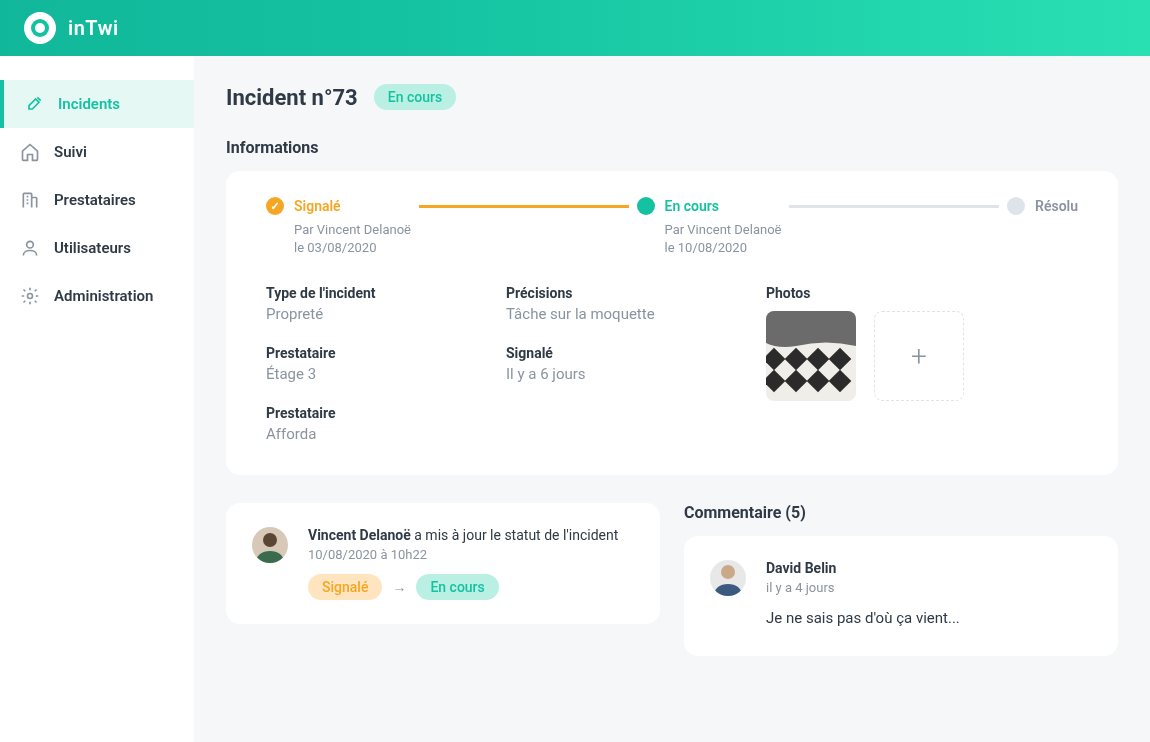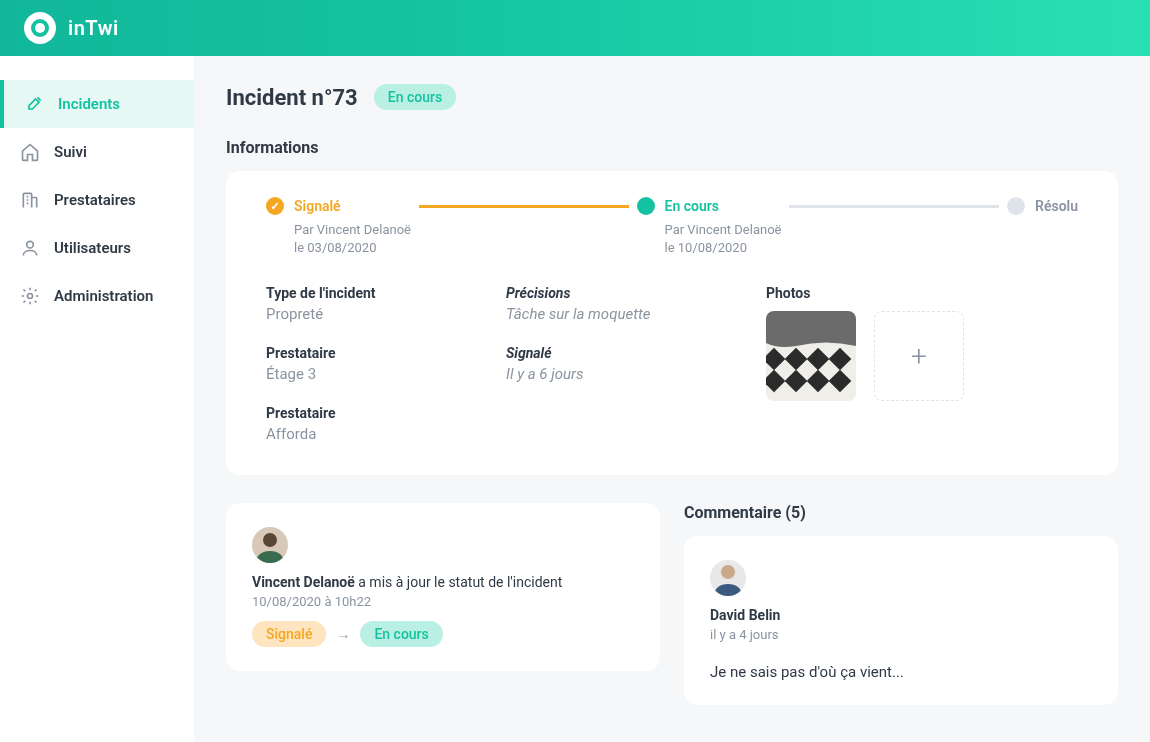--- a/index.html
+++ b/index.html
@@ -78,49 +78,49 @@
   .plabel.future{color:var(--grey-text);}
   .pline{height:3px;flex:1;margin:8px 8px 0;}
   .pline.done{background:var(--orange);}
   .pline.future{background:var(--grey-line);}
   .psub{margin-left:28px;margin-top:6px;font-size:13px;color:var(--grey-text);line-height:1.4;}
 
   
   .info-body{display:flex;gap:40px;}
   .info-col{display:flex;flex-direction:column;gap:22px;}
   .info-col.col1{width:200px;}
-  .info-col.col2{width:220px;font-style:italic;}
+  .info-col.col2{width:220px;}
   .field-label{font-size:14px;font-weight:700;color:var(--dark);margin-bottom:4px;}
   .field-value{font-size:15px;color:var(--grey-text);}
 
   
   .photos-row{display:flex;gap:18px;margin-top:10px;}
   .thumb{width:90px;height:90px;border-radius:8px;overflow:hidden;cursor:pointer;}
   .thumb svg{width:100%;height:100%;display:block;}
   .add-photo{
     width:90px;height:90px;border-radius:8px;
     border:1.5px dashed var(--grey-line);
     display:flex;align-items:center;justify-content:center;
     color:var(--grey-text);font-size:28px;font-weight:300;cursor:pointer;
   }
 
   
   .two-col{display:flex;gap:24px;}
   .two-col > div{flex:1;display:flex;flex-direction:column;}
   .feed-card{background:#fff;border-radius:14px;padding:24px 26px;min-height:120px;}
 
-  .feed-item{display:flex;gap:11px;flex-direction:column;}
+  .feed-item{display:flex;gap:20px;}
   .avatar{width:36px;height:36px;border-radius:50%;flex-shrink:0;overflow:hidden;}
   .avatar svg{width:100%;height:100%;}
   .feed-body{font-size:14px;color:var(--dark);}
   .feed-body .meta{color:var(--grey-text);font-size:13px;margin-top:4px;}
   .feed-body .author{font-weight:700;}
   .status-flow{margin-top:12px;display:flex;align-items:center;gap:10px;}
   .status-flow .arrow{color:var(--grey-text);}
-  .comment-text{margin-top:21px;font-size:15px;color:var(--dark);}
+  .comment-text{margin-top:14px;font-size:15px;color:var(--dark);}
 </style>
 </head>
 <body>
 
 <div class="topbar">
   <div class="logo">
     <span class="logo-circle">
       <span class="logo-circle-inner"></span>
     </span>
     <span class="logo-text">inTwi</span>

